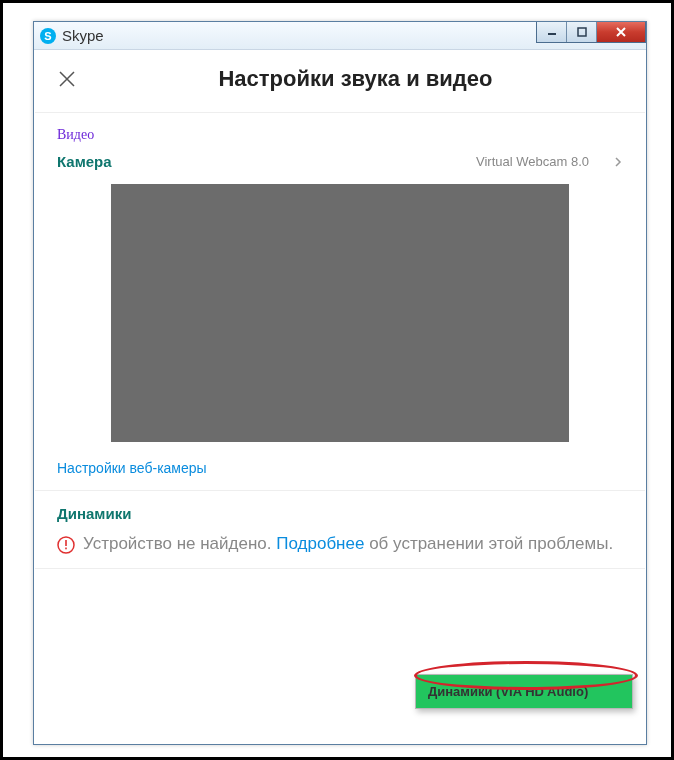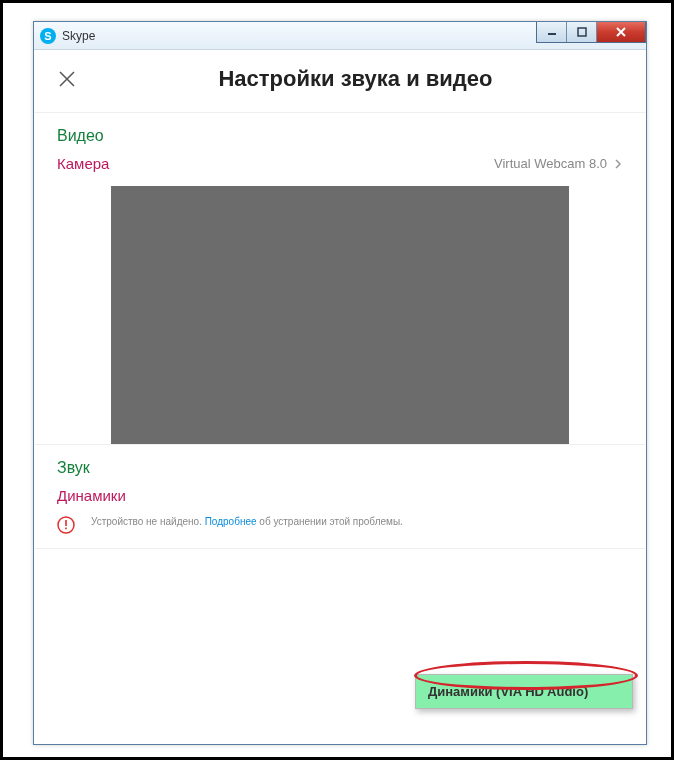--- a/index.html
+++ b/index.html
@@ -38,21 +38,21 @@
   .title-left { display: flex; align-items: center; gap: 6px; padding-left: 6px; }
   .skype-logo {
     width: 16px; height: 16px;
     background: #00aff0;
     border-radius: 50%;
     color: #fff;
     font-size: 11px;
     font-weight: bold;
     display: flex; align-items: center; justify-content: center;
   }
-  .title-text { font-size: 12px; color: #333; }
+  .title-text { font-size: 15px; color: #333; }
   .win-controls {
     position: absolute; right: 0; top: 0;
     display: flex;
     border: 1px solid #4b6d8f;
     border-top: none;
     height: 21px;
   }
   .win-btn {
     width: 30px;
     display: flex; align-items: center; justify-content: center;
@@ -86,40 +86,41 @@
     text-align: center;
     font-size: 22px;
     font-weight: 600;
     color: #222;
     padding-right: 20px;
   }
   .section {
     padding: 14px 22px 0 22px;
   }
   .section-label {
-    color: #15803d;
-    font-size: 16px;
+    color: #6d28d9;
+    font-size: 14px;
     margin-bottom: 10px;
+    font-family: Liberation Serif, serif;
   }
   .row {
     display: flex;
     justify-content: space-between;
     align-items: center;
   }
   .row-title {
-    color: #be185d;
-    font-weight: 400;
+    color: #0f766e;
+    font-weight: 700;
     font-size: 15px;
   }
   .row-value {
     color: #888;
     font-size: 13px;
     display: flex;
     align-items: center;
-    gap: 6px;
+    gap: 24px;
     cursor: pointer;
   }
   .chevron {
     width: 10px; height: 10px;
   }
   .camera-preview {
     margin: 14px auto 0 auto;
     width: 458px;
     height: 258px;
     background: #6c6c6c;
@@ -128,24 +129,24 @@
     color: #0a8cde;
     font-size: 14px;
     cursor: pointer;
     display: inline-block;
     margin-top: 18px;
     margin-bottom: 14px;
   }
   .divider { border-top: 1px solid #eee; }
   .mic-error {
     display: flex;
-    align-items: flex-start;
-    gap: 16px;
+    align-items: flex-end;
+    gap: 8px;
     color: #888;
-    font-size: 10px;
+    font-size: 17px;
     margin-top: 12px;
     margin-bottom: 14px;
   }
   .error-icon {
     width: 18px; height: 18px;
     flex-shrink: 0;
   }
   .mic-error a { color: #0a8cde; cursor: pointer; }
   .speakers-section { padding-top: 14px; }
   .slider-row {
@@ -172,21 +173,21 @@
     top: 0; left: -4px;
     width: 16px; height: 16px;
     background: #d8d8d8;
     border-radius: 50%;
   }
   .dropdown-menu {
     position: absolute;
     right: 12px;
     bottom: 34px;
     width: 218px;
-    background: #86efac;
+    background: #22c55e;
     border: 1px solid #b7b7b7;
     box-shadow: 2px 3px 6px rgba(0,0,0,0.25);
     z-index: 10;
   }
   .dropdown-item {
     padding: 9px 12px;
     font-size: 13px;
     color: #333;
     cursor: pointer;
   }
@@ -253,26 +254,26 @@
         <div class="row">
           <div class="row-title">Камера</div>
           <div class="row-value">
             <span>Virtual Webcam 8.0</span>
             <svg class="chevron" viewBox="0 0 10 10">
                 <path d="M3 1 L7 5 L3 9" stroke="#999" stroke-width="1.5" fill="none"></path>
               </svg>
           </div>
         </div>
         <div class="camera-preview"></div>
+        <span class="link">Настройки веб-камеры</span>
       </div>
 
       <div class="divider"></div>
 
       <div class="section">
-        <div class="section-label">Звук</div>
         <div class="row">
           <div class="row-title">Динамики</div>
         </div>
         <div class="mic-error">
           <svg class="error-icon" viewBox="0 0 18 18">
             <circle cx="9" cy="9" r="8" fill="none" stroke="#e03030" stroke-width="1.5"></circle>
             <rect x="8.2" y="4" width="1.6" height="6" fill="#e03030"></rect>
             <rect x="8.2" y="11.5" width="1.6" height="1.8" fill="#e03030"></rect>
           </svg>
           <span>

